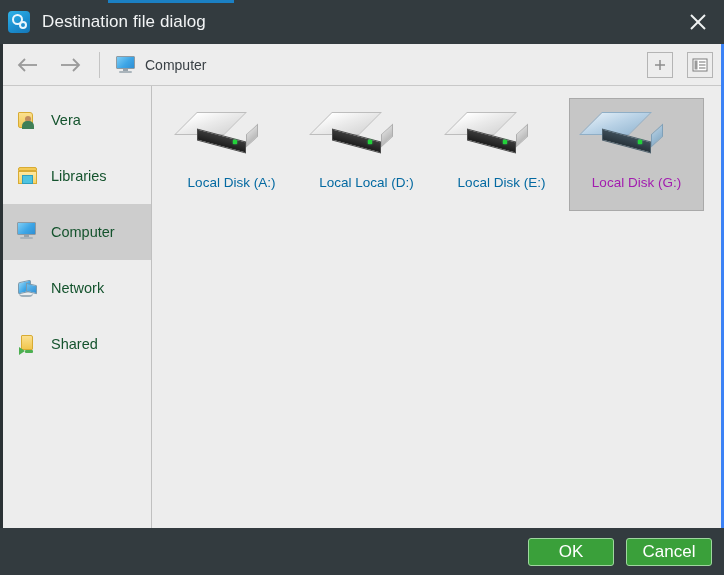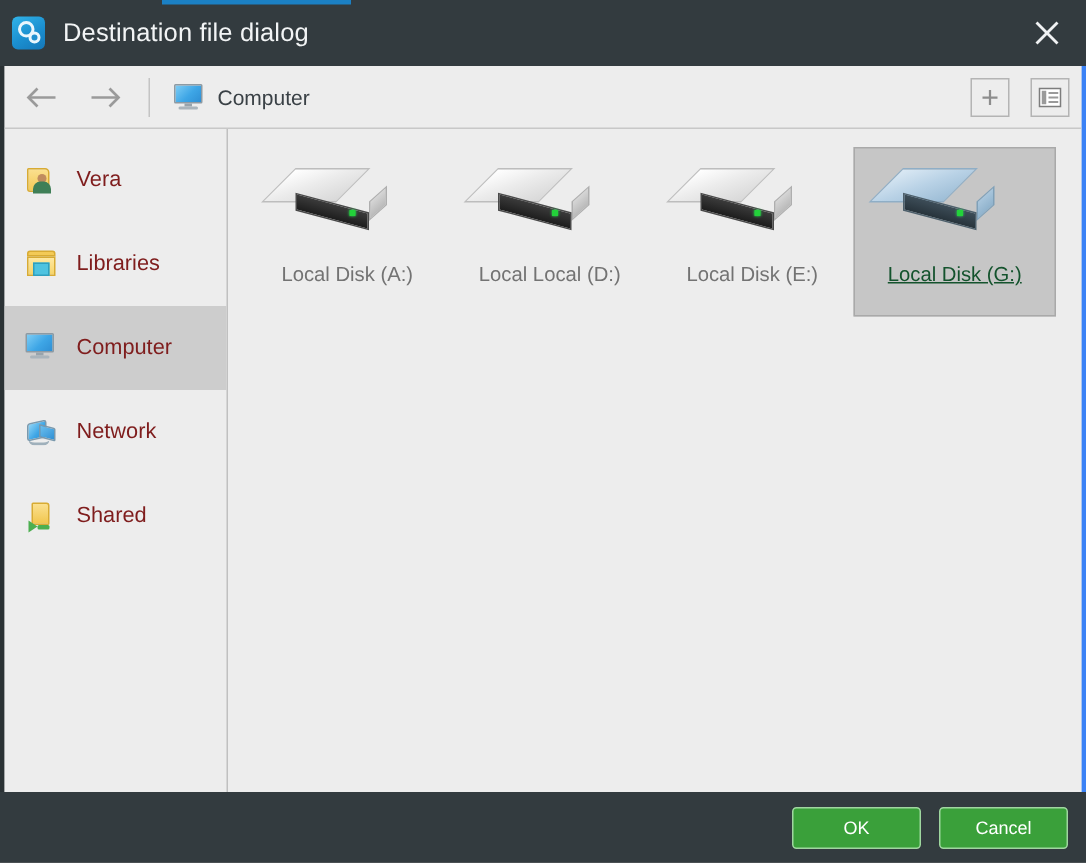--- a/index.html
+++ b/index.html
@@ -177,21 +177,21 @@
     height: 56px;
     display: flex;
     align-items: center;
     padding-left: 14px;
     cursor: pointer;
   }
   .side-item.selected { background: #cdcdcd; }
   .side-label {
     margin-left: 12px;
     font-size: 14.5px;
-    color: #7f1d1d;
+    color: #14532d;
   }
   .side-ico {
     width: 22px; height: 20px;
     flex: 0 0 22px;
     position: relative;
   }
 
   
   .ico-user .fldr {
     position: absolute; left: 1px; top: 2px;
@@ -302,24 +302,24 @@
     cursor: pointer;
     border: 1px solid transparent;
   }
   .tile.selected {
     background: #c6c6c6;
     border: 1px solid #a9a9a9;
   }
   .tile-label {
     margin-top: 14px;
     font-size: 13.5px;
-    color: #737373;
+    color: #0369a1;
     white-space: nowrap;
   }
-  .tile.selected .tile-label { color: #14532d; text-decoration: underline; }
+  .tile.selected .tile-label { color: #a21caf; }
 
   
   .disk {
     position: relative;
     width: 74px; height: 52px;
     flex: 0 0 52px;
   }
   .disk .topface {
     position: absolute;
     left: 2px; top: 3px;
@@ -377,21 +377,21 @@
     padding-right: 12px;
   }
   .btn {
     height: 28px;
     min-width: 86px;
     margin-left: 12px;
     background: #3aa03a;
     border: 1px solid #9fd79f;
     border-radius: 3px;
     color: #ffffff;
-    font-size: 12px;
+    font-size: 17px;
     font-family: "Liberation Sans", sans-serif;
     cursor: pointer;
     display: flex; align-items: center; justify-content: center;
   }
 </style>
 </head>
 <body>
 
 <div class="window">
 

